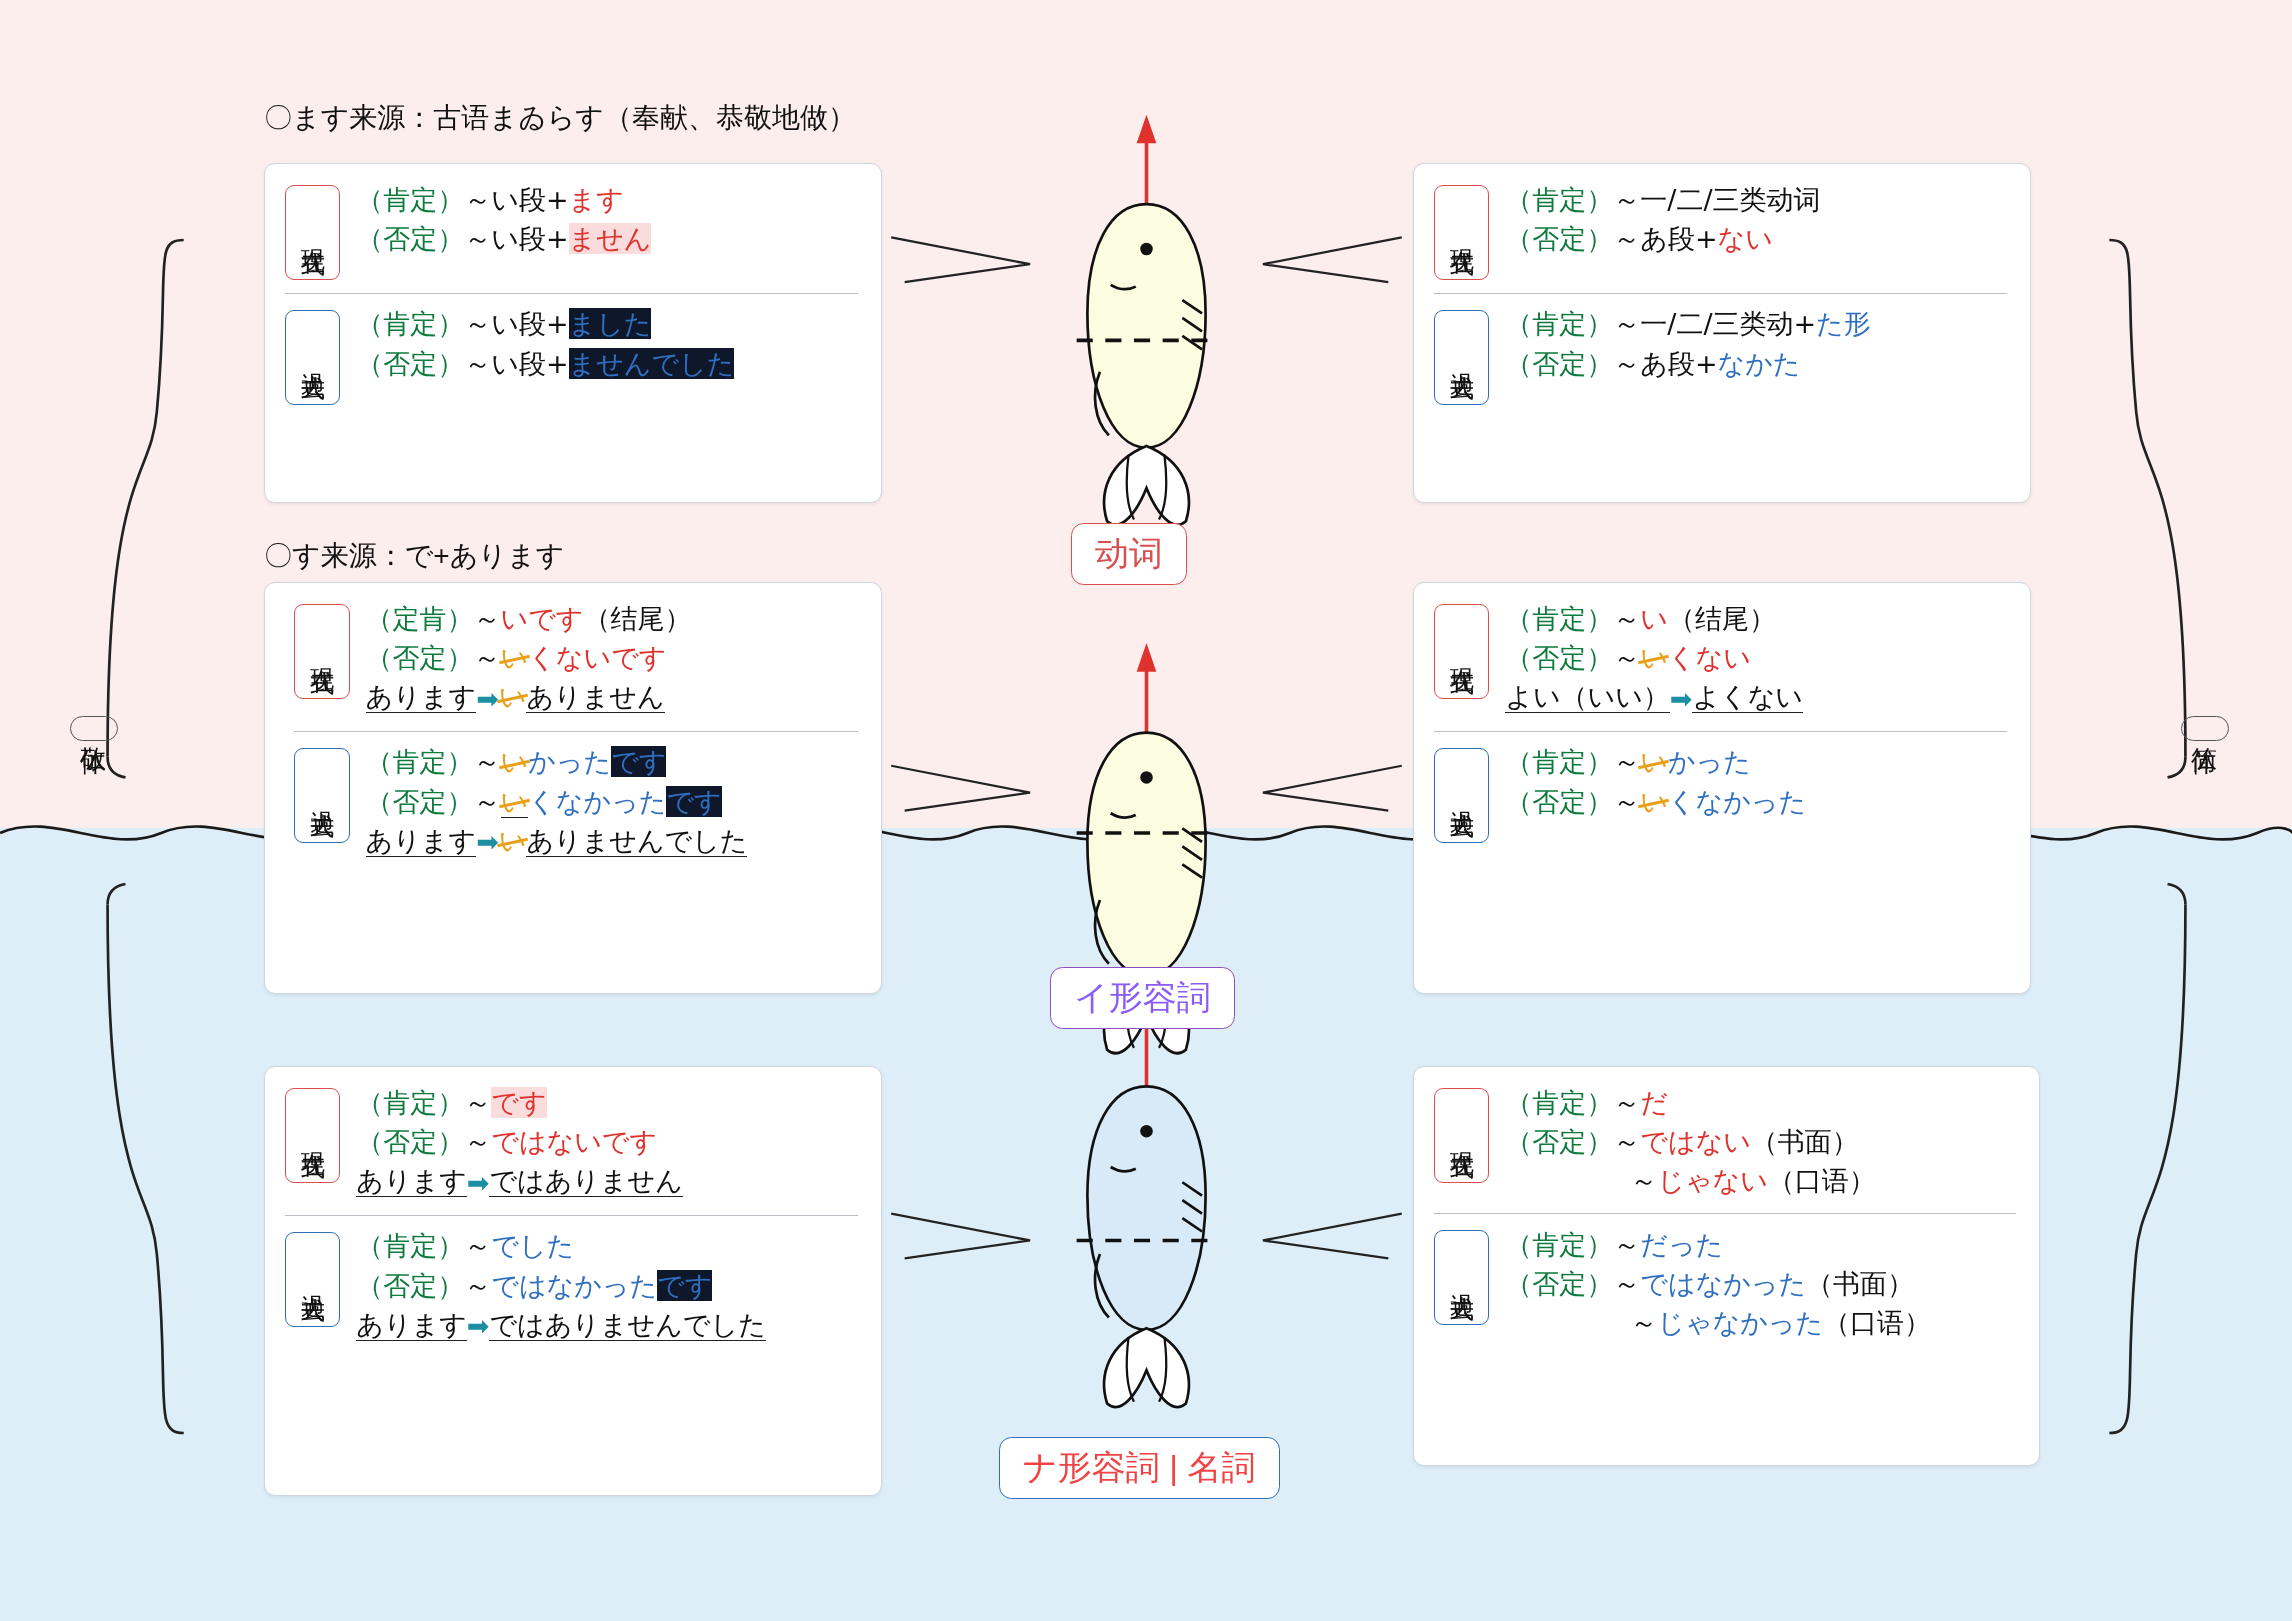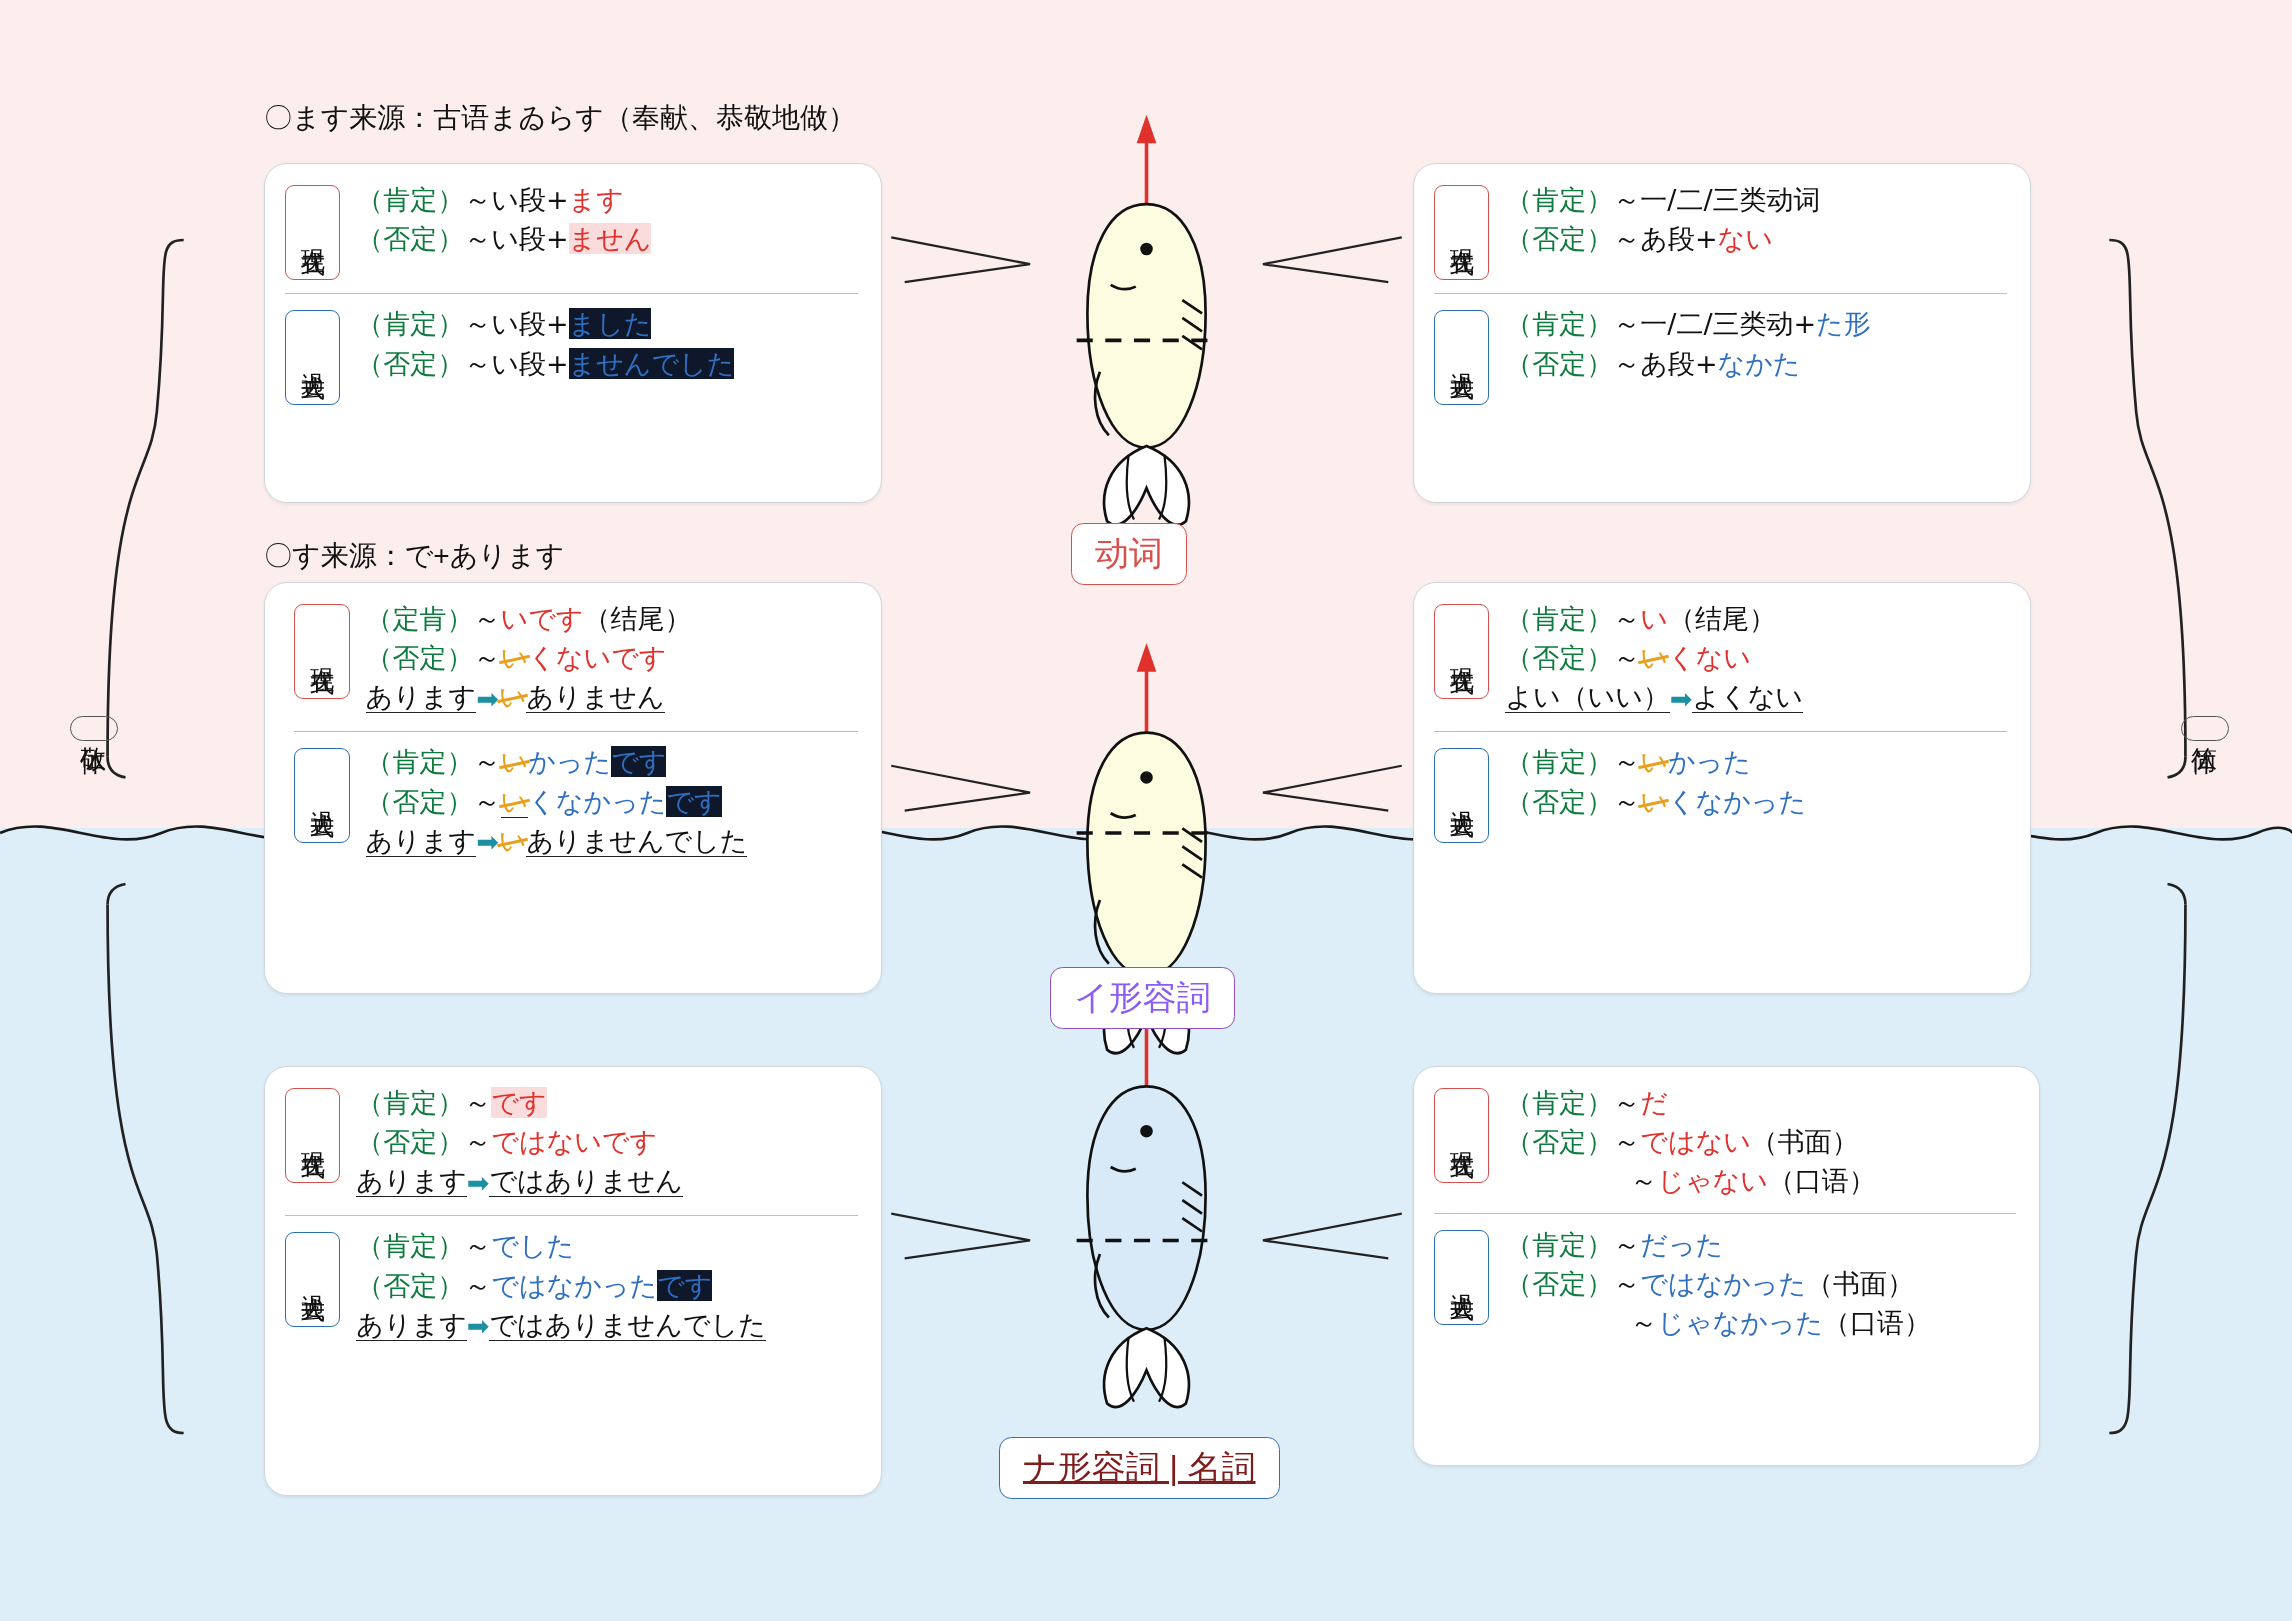--- a/index.html
+++ b/index.html
@@ -8,21 +8,21 @@
     background:#fdeeee;
     font-family:"Liberation Sans","DejaVu Sans",sans-serif;
     position:relative;overflow:hidden;
   }
   #water{
     position:absolute;left:0;top:828px;width:2293px;height:793px;
     background:#ddeef8;
   }
 
   .card{
-    position:absolute;background:#fff;border:1.8px solid #cfd6dd;border-radius:23px;
+    position:absolute;background:#fff;border:1.8px solid #cfd6dd;border-radius:11px;
     box-shadow:0 1.8px 3.6px rgba(0,0,0,.06);
     padding:16px 23px 16px 19.7px;box-sizing:border-box;
   }
   .row{display:flex;align-items:flex-start;}
   .vlabel{
     flex:0 0 auto;width:50px;min-height:82px;border:1.8px solid #d8504d;border-radius:9px;
     color:#111;font-size:24px;line-height:1.12;text-align:center;
     display:flex;align-items:center;justify-content:center;
     writing-mode:vertical-rl;letter-spacing:1.8px;padding:5.4px 1.8px;margin-top:5.4px;
   }
@@ -43,21 +43,21 @@
   .arrow-ico{display:inline-block;color:#1c8fa3;font-size:27px;vertical-align:-1.8px;}
 
   .src{position:absolute;font-size:28px;color:#111;white-space:nowrap;}
 
   .fishlabel{
     position:absolute;border:1.8px solid #7b84c8;border-radius:12.5px;background:#fff;
     font-size:34px;padding:7.2px 23px;white-space:nowrap;text-align:center;
   }
   .fishlabel.v{border-color:#d8504d;color:#d8504d;}
   .fishlabel.i{border-color:#8f4fc0;color:#8b5cf6;}
-  .fishlabel.na{border-color:#2f6fc0;color:#7f1d1d;text-decoration:underline;}
+  .fishlabel.na{border-color:#2f6fc0;color:#ef4444;}
 
   .sidelabel{
     position:absolute;border:1.8px solid #555;border-radius:12.5px;background:transparent;
     font-size:26px;padding:9px 5.4px;writing-mode:vertical-rl;letter-spacing:2.7px;color:#111;
   }
   svg.deco{position:absolute;left:0;top:0;width:2293px;height:1622px;pointer-events:none;}
 </style>
 </head>
 <body>
 

